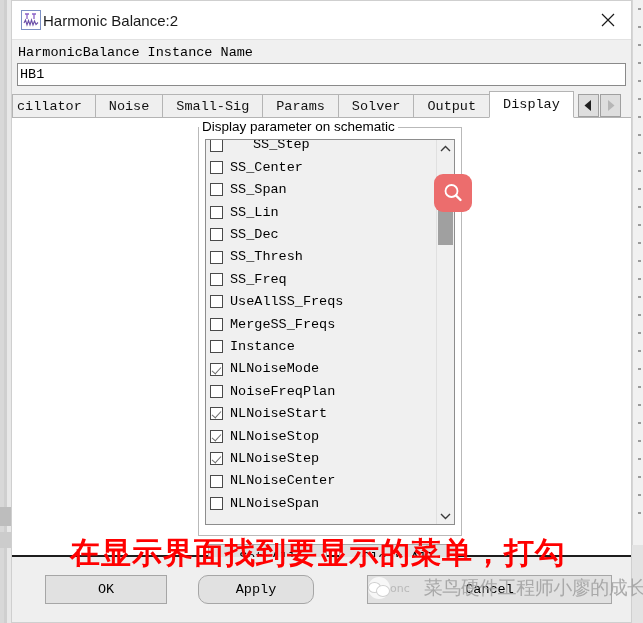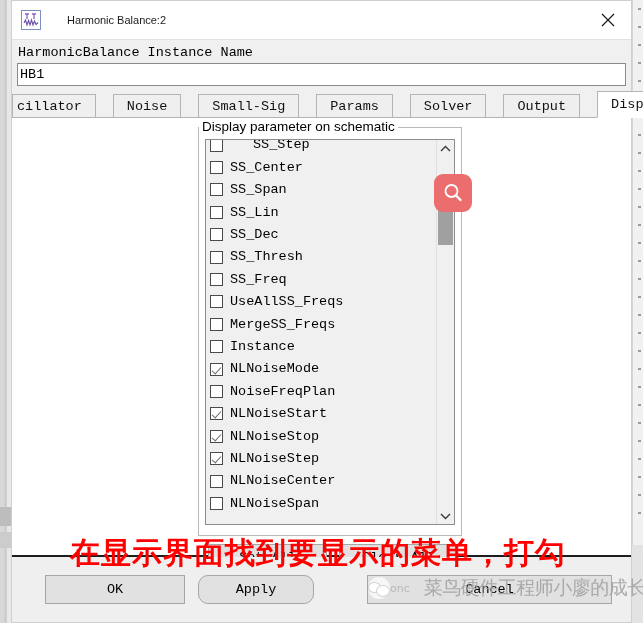--- a/index.html
+++ b/index.html
@@ -86,22 +86,22 @@
     width: 20px; height: 20px;
     margin-left: 9px;
     border: 1px solid #7b8fc4;
     box-sizing: border-box;
     background: #ffffff;
     display: flex;
     align-items: center;
     justify-content: center;
   }
   #title-text {
-    margin-left: 26px;
-    font-size: 11px;
+    margin-left: 2px;
+    font-size: 15px;
     color: #1a1a1a;
     font-family: "Liberation Sans", sans-serif;
     white-space: nowrap;
   }
   #close-button {
     position: absolute;
     right: 0; top: 0;
     width: 46px; height: 38px;
     display: flex;
     align-items: center;
@@ -141,21 +141,20 @@
 
   
   #tabstrip {
     flex: 0 0 auto;
     background: #f0f0f0;
     height: 27px;
     display: flex;
     align-items: flex-end;
     position: relative;
     padding-left: 0px;
-    gap: 18px;
   }
   .tab {
     height: 24px;
     line-height: 24px;
     background: #efefef;
     border: 1px solid #b4b4b4;
     border-bottom: none;
     box-sizing: border-box;
     font-family: "Liberation Mono", monospace;
     font-size: 13.5px;
@@ -363,21 +362,21 @@
     box-sizing: border-box;
     font-family: "Liberation Mono", monospace;
     font-size: 13.5px;
     color: #000;
     display: flex;
     align-items: center;
     justify-content: center;
     cursor: pointer;
     white-space: nowrap;
   }
-  #btn-ok    { left: 33px;  width: 140px; }
+  #btn-ok    { left: 33px;  width: 122px; }
   #btn-apply { left: 186px; width: 116px; border-radius: 10px; }
   #btn-cancel{ left: 355px; width: 245px; }
 
   
   #watermark {
     position: absolute;
     left: 362px;
     top: 574px;
     width: 240px;
     height: 28px;

